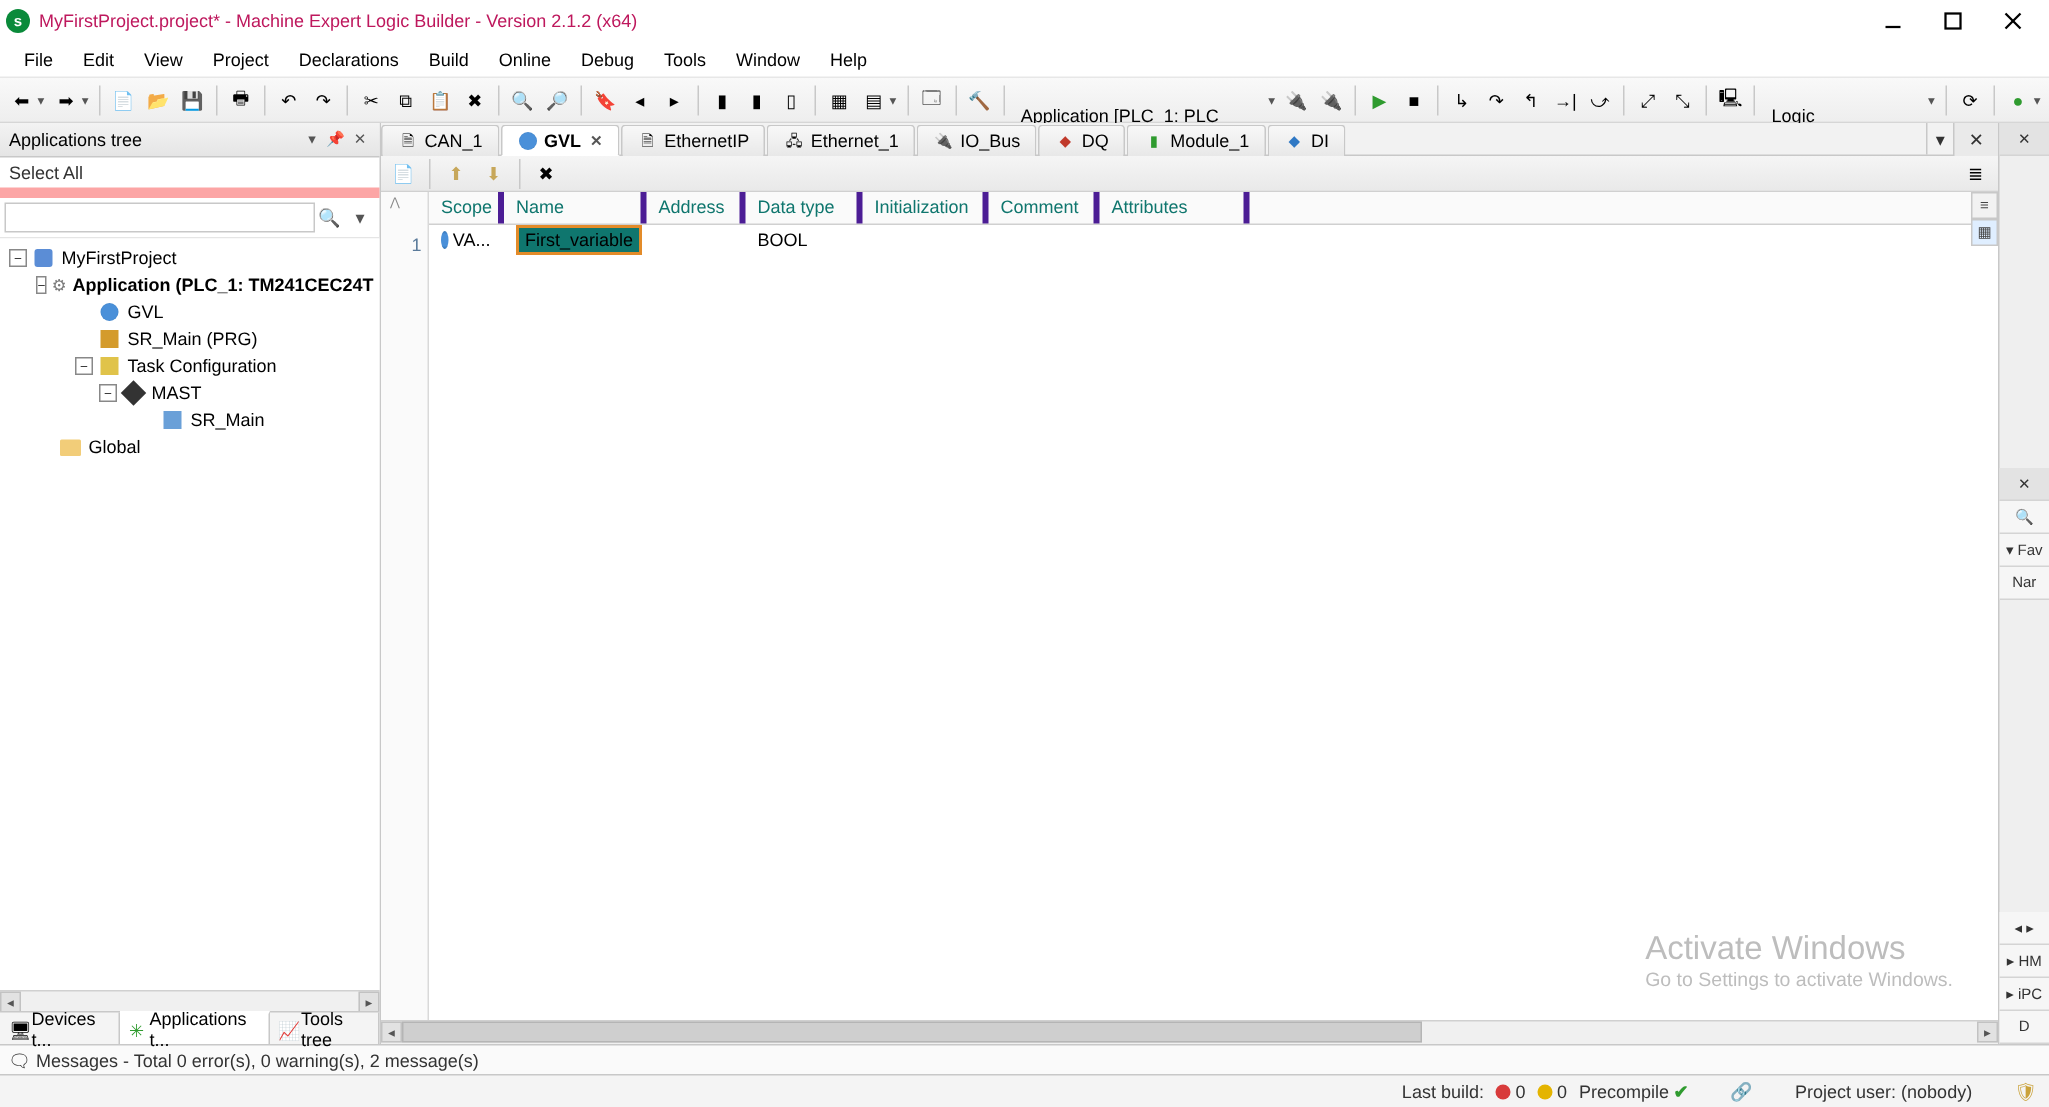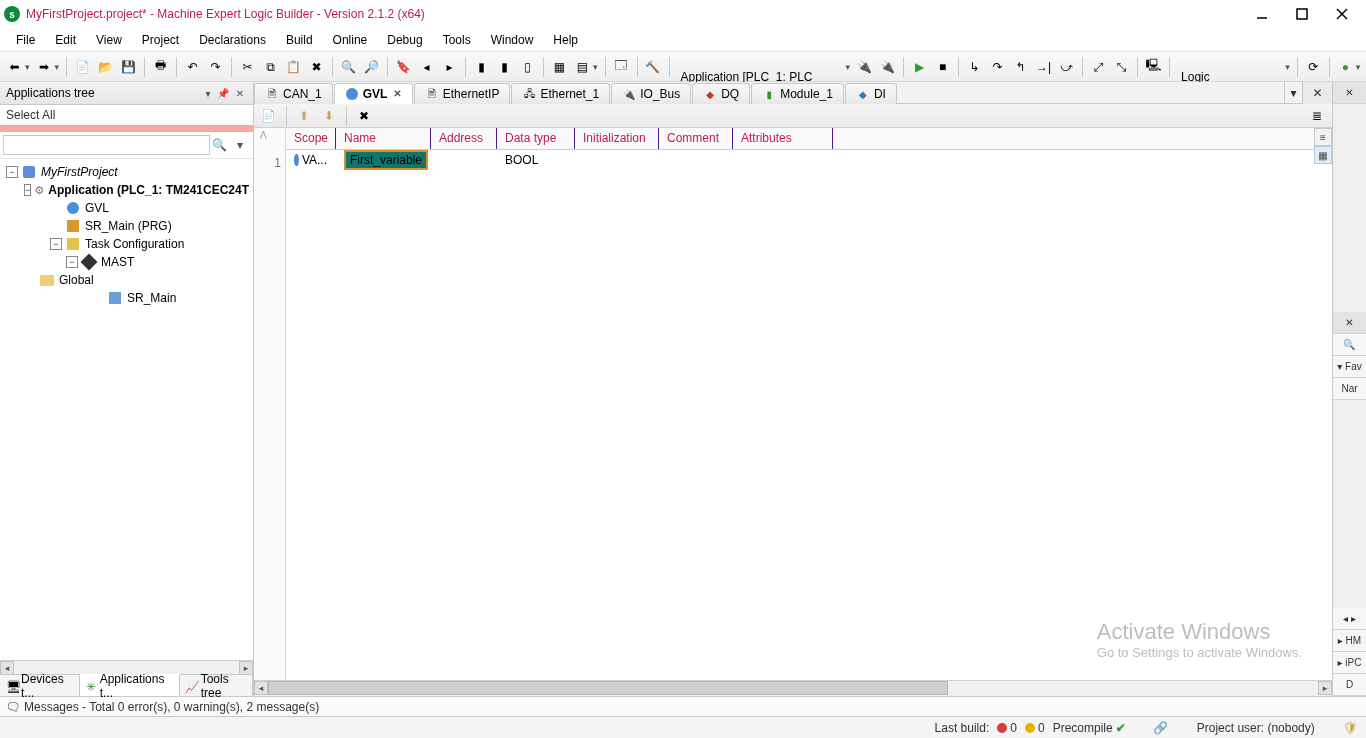--- a/index.html
+++ b/index.html
@@ -64,21 +64,21 @@
 .doc-dd { margin-left:auto; width:18px; display:flex; align-items:center; justify-content:center; color:#333; border-left:1px solid #c8c8c8; }
 .panel-x { width:30px; display:flex; align-items:center; justify-content:center; color:#333; background:#eaeaea; border-left:1px solid #c8c8c8; }
 
 .editor-toolbar { height: 24px; display: flex; align-items: center; padding: 2px 4px; background: linear-gradient(#f5f5f5,#e9e9e9); border-bottom: 1px solid #d0d0d0; gap:3px; }
 .editor-body { flex:1; display:flex; position:relative; overflow:hidden; }
 .gutter { width: 32px; border-right:1px solid #d9d9d9; background:#fafafa; text-align:right; padding: 6px 4px 0 0; color:#5a7a9a; position:relative; }
 .gutter .ln { height:18px; }
 .gutter .grip { position:absolute; top:2px; left:6px; font-size:8px; color:#888; }
 .editor-content { flex:1; position:relative; background:#fff; }
 .grid-head { display:flex; height:22px; border-bottom:1px solid #d0d0d0; background:#fafafa; }
-.grid-head .gh { padding: 3px 8px; border-right:1px solid #4c1d95; color:#be185d; }
+.grid-head .gh { padding: 3px 8px; border-right:4px solid #4c1d95; color:#0f766e; }
 .grid-row { display:flex; height:20px; align-items:center; }
 .grid-row .gc { padding: 1px 8px; border-right:1px solid transparent; }
 .grid-row .scopecell { display:flex; align-items:center; gap:3px; }
 .name-editbox { border: 2px solid #e38b29; padding: 1px 4px; background:#0f766e; min-width: 84px; display:inline-block; }
 .col-scope{width:50px;} .col-name{width:95px;} .col-addr{width:66px;} .col-dtype{width:78px;} .col-init{width:84px;} .col-comment{width:74px;} .col-attr{width:100px;}
 .editor-right-controls { position:absolute; right:0; top:0; width:18px; display:flex; flex-direction:column; }
 .editor-right-controls div { width:18px; height:18px; border:1px solid #c8c8c8; background:#f2f2f2; display:flex; align-items:center; justify-content:center; font-size:10px; color:#444; }
 .editor-hscroll { height:16px; background:#f0f0f0; border-top:1px solid #d0d0d0; display:flex; }
 .editor-hscroll .track { flex:1; }
 .editor-hscroll .thumb { width:680px; height:14px; background:#cfcfcf; border:1px solid #b5b5b5; }
@@ -233,21 +233,21 @@
       <input style="">
       <span class="sicon">🔍</span>
       <span class="sicon" style="color:#555">▾</span>
     </div>
     <div class="tree">
       <div class="tree-node lvl1">
         <span class="tree-toggle">−</span>
         <span class="tree-icon">
             <span class="ic-proj"></span>
           </span>
-        <span class="tree-label" style="font-style:italic">MyFirstProject</span>
+        <span class="tree-label" style="">MyFirstProject</span>
       </div>
       <div class="tree-node lvl2">
         <span class="tree-toggle">−</span>
         <span class="tree-icon ic-gear">⚙</span>
         <span class="tree-label bold">Application (PLC_1: TM241CEC24T</span>
       </div>
       <div class="tree-node lvl3">
         <span class="tree-toggle empty"></span>
         <span class="tree-icon">
             <span class="ic-globe"></span>
@@ -268,33 +268,33 @@
           </span>
         <span class="tree-label">Task Configuration</span>
       </div>
       <div class="tree-node lvl4">
         <span class="tree-toggle">−</span>
         <span class="tree-icon">
             <span class="ic-mast"></span>
           </span>
         <span class="tree-label">MAST</span>
       </div>
+      <div class="tree-node lvl5">
+        <span class="tree-toggle empty"></span>
+        <span class="tree-icon">
+            <span class="ic-sr" style="background:#6aa0d8"></span>
+          </span>
+        <span class="tree-label">SR_Main</span>
+      </div>
       <div class="tree-node lvl2">
         <span class="tree-toggle empty"></span>
         <span class="tree-icon">
             <span class="ic-folder"></span>
           </span>
         <span class="tree-label">Global</span>
-      </div>
-      <div class="tree-node lvl5">
-        <span class="tree-toggle empty"></span>
-        <span class="tree-icon">
-            <span class="ic-sr" style="background:#6aa0d8"></span>
-          </span>
-        <span class="tree-label">SR_Main</span>
       </div>
     </div>
     <div class="tree-scrollbar">
       <div class="sb-btn">◂</div>
       <div class="sb-track"></div>
       <div class="sb-btn">▸</div>
     </div>
     <div class="bottom-tabs">
       <div class="btab">
           <span class="tabicon">🖥</span>

